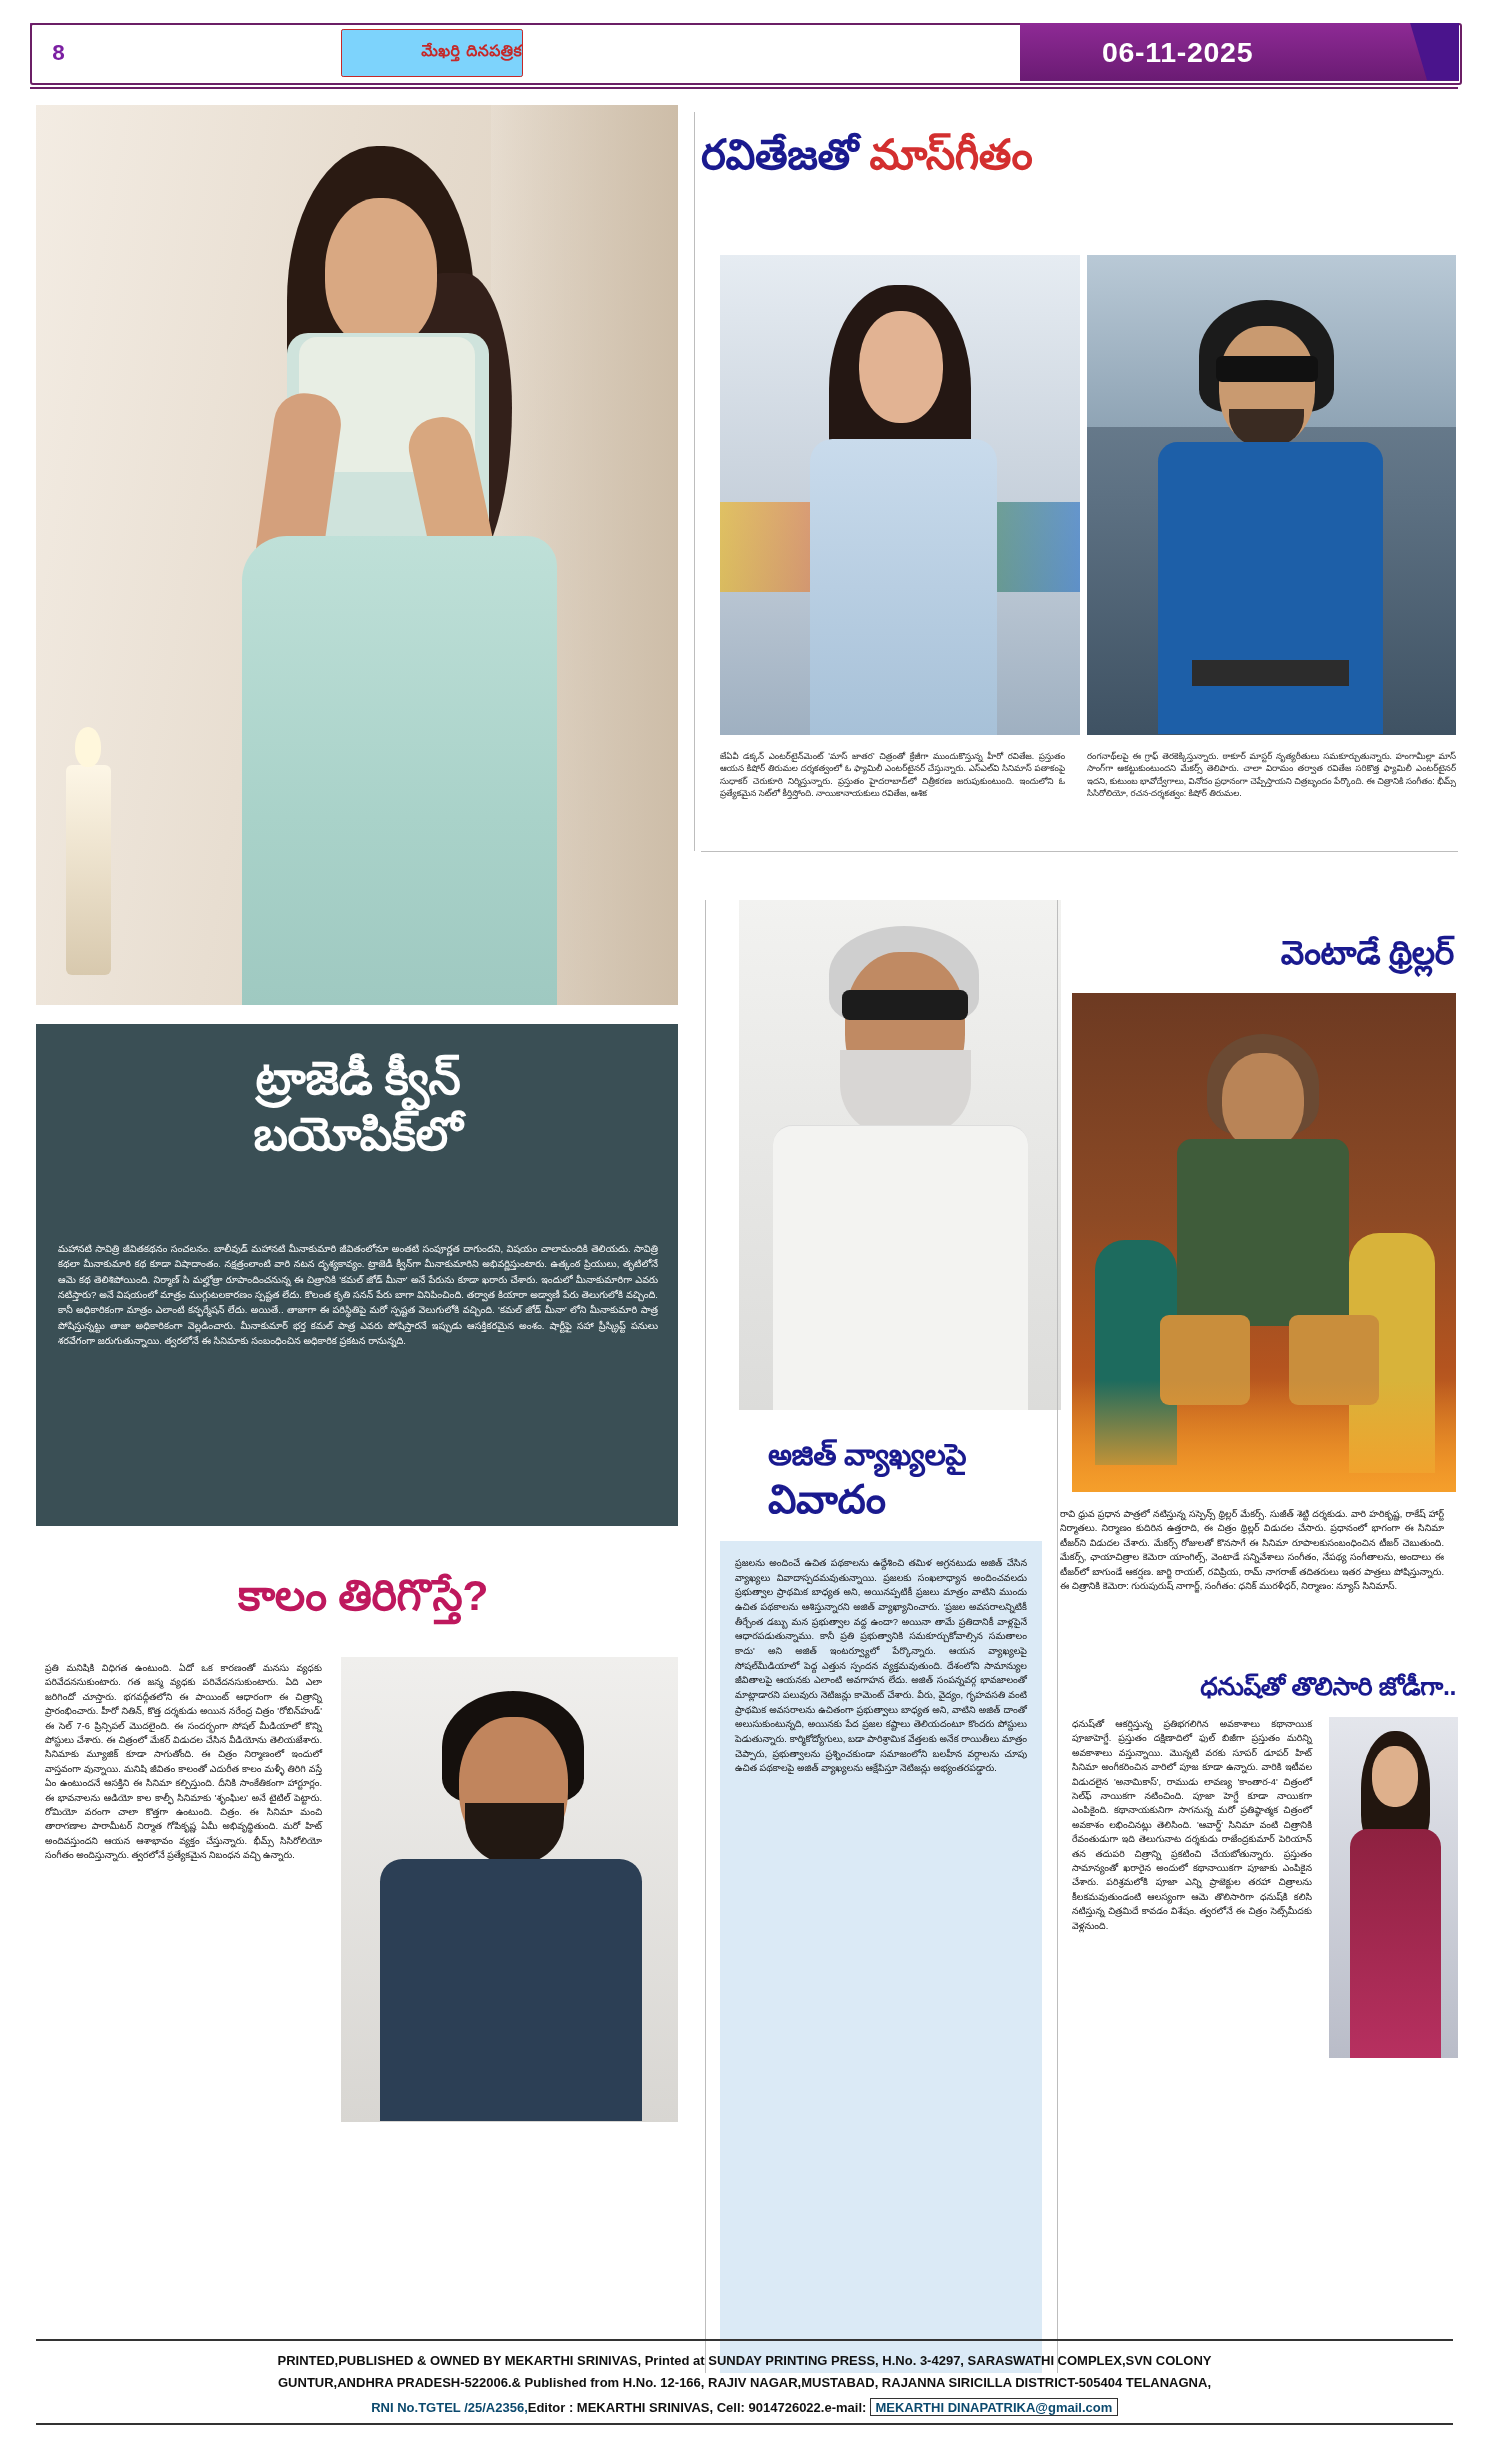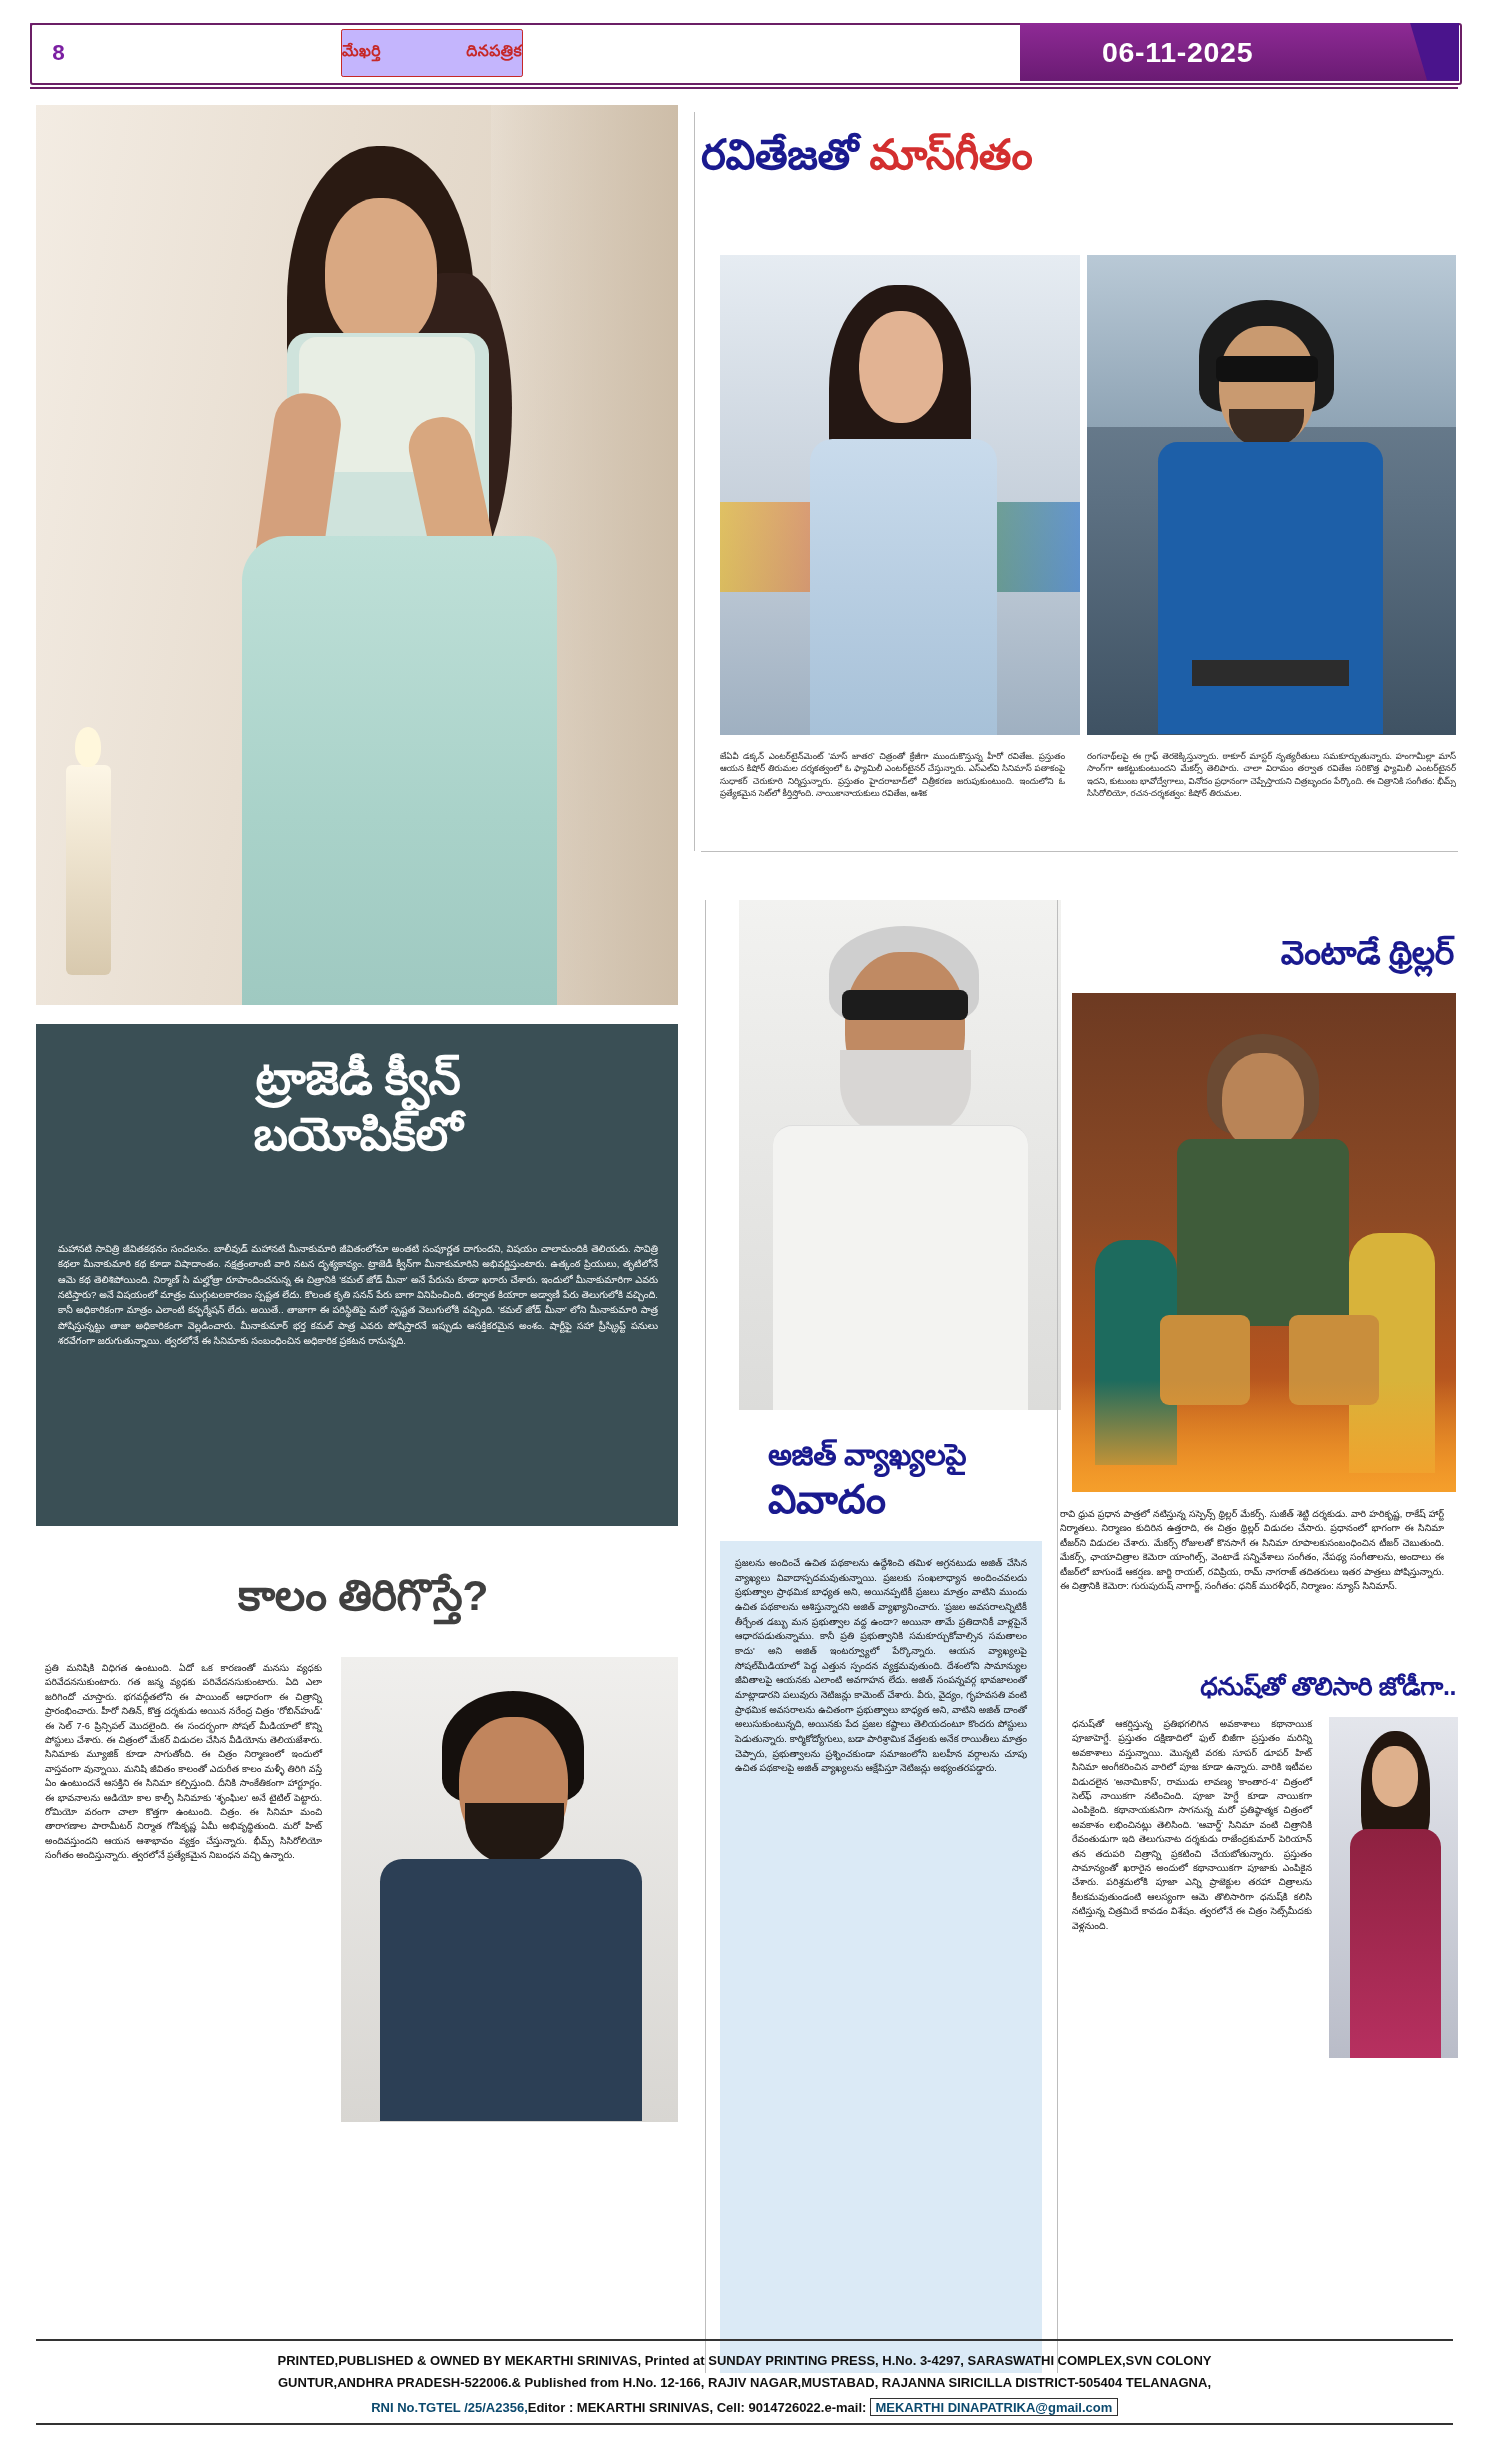--- a/index.html
+++ b/index.html
@@ -5,21 +5,21 @@
   html,body{margin:0;padding:0;background:#ffffff;}
   body{width:1488px;height:2462px;font-family:"Liberation Sans",sans-serif;color:#111;overflow:hidden;}
   .page{position:relative;width:1488px;height:2462px;background:#fff;}
 
   
   .masthead{position:absolute;left:0;top:0;width:1488px;height:97px;}
   .mast-bar{position:absolute;left:30px;top:22.5px;width:1428px;height:58px;background:#ffffff;border:2.2px solid #6b1f66;border-radius:3px;}
   .mast-left-block{position:absolute;left:30px;top:22.5px;width:592px;height:58px;background:#7b1fa2;background:linear-gradient(180deg,#8e2a95,#6a1b73);}
   .page-num{position:absolute;left:39px;top:33px;width:39px;height:39px;background:#ffffff;border-radius:2.2px;display:flex;align-items:center;justify-content:center;
      font-size:22.5px;font-weight:bold;color:#7b1fa2;}
-  .logo-box{position:absolute;left:341px;top:28.5px;width:180px;height:46px;background:#c4b5fd;border:1.5px solid #c62828;border-radius:2.2px;display:flex;align-items:center;justify-content:space-between;}
+  .logo-box{position:absolute;left:341px;top:28.5px;width:180px;height:46px;background:#7dd3fc;border:1.5px solid #c62828;border-radius:2.2px;display:flex;align-items:center;justify-content:flex-end;}
   .logo-text{font-family:"DejaVu Sans",sans-serif;font-size:15.7px;font-weight:bold;color:#c62828;letter-spacing:0.4px;}
   .mast-right-block{position:absolute;left:1020px;top:22.5px;width:439px;height:58px;background:#6a1b73;background:linear-gradient(180deg,#8e2a95,#6a1b73);}
   .mast-date{position:absolute;left:1102px;top:36px;font-size:28.5px;font-weight:bold;color:#ffffff;letter-spacing:0.7px;}
   .mast-wedge{position:absolute;left:1410px;top:22.5px;width:49px;height:58px;background:#4a148c;clip-path:polygon(0 0,100% 0,100% 100%,35% 100%);}
   .mast-thinline{position:absolute;left:30px;top:87px;width:1428px;height:2.2px;background:#6b1f66;}
 
   
   .ph{position:absolute;background:#d9d9d9;overflow:hidden;}
   .cap{position:absolute;font-family:"Liberation Sans",sans-serif;font-size:8.6px;line-height:1.45;color:#222;text-align:justify;}
   .body-text{position:absolute;font-size:9.4px;line-height:1.52;color:#111;text-align:justify;}
@@ -69,21 +69,21 @@
 
   #cap-ravi-1{left:720px;top:750px;width:345px;}
   #cap-ravi-2{left:1087px;top:750px;width:369px;}
 
   
   #box-tragedy{position:absolute;left:36px;top:1024px;width:642px;height:502px;background:#3a4f55;}
   #head-tragedy{position:absolute;left:58px;top:1050px;width:600px;font-size:46px;line-height:1.22;color:#ffffff;font-weight:bold;text-align:center;}
   #text-tragedy{position:absolute;left:58px;top:1241px;width:600px;font-size:9.6px;line-height:1.6;color:#ffffff;text-align:justify;}
 
   
-  #head-kalam{left:52px;top:1571px;width:622px;font-size:43px;color:#404040;text-align:center;}
+  #head-kalam{left:52px;top:1571px;width:622px;font-size:43px;color:#be185d;text-align:center;}
   #text-kalam{left:45px;top:1661px;width:277px;font-size:9.3px;line-height:1.55;}
   #photo-nithin{left:341px;top:1657px;width:337px;height:465px;background:#e8e8e8;}
   #photo-nithin .bg{position:absolute;inset:0;background:linear-gradient(180deg,#f0efed,#d8d6d2);}
   #photo-nithin .hair{position:absolute;left:101px;top:34px;width:142px;height:112px;background:#15100d;border-radius:50% 50% 22% 22%;}
   #photo-nithin .face{position:absolute;left:118px;top:60px;width:109px;height:139px;background:#c1855d;border-radius:46%;}
   #photo-nithin .beard{position:absolute;left:124px;top:146px;width:99px;height:61px;background:#221812;border-radius:0 0 45px 45px;}
   #photo-nithin .shirt{position:absolute;left:39px;top:202px;width:262px;height:262px;background:#2c3f55;border-radius:22.5px 22.5px 0 0;}
 
   
   #photo-ajith{left:739px;top:900px;width:322px;height:510px;background:#e9e9e9;}

